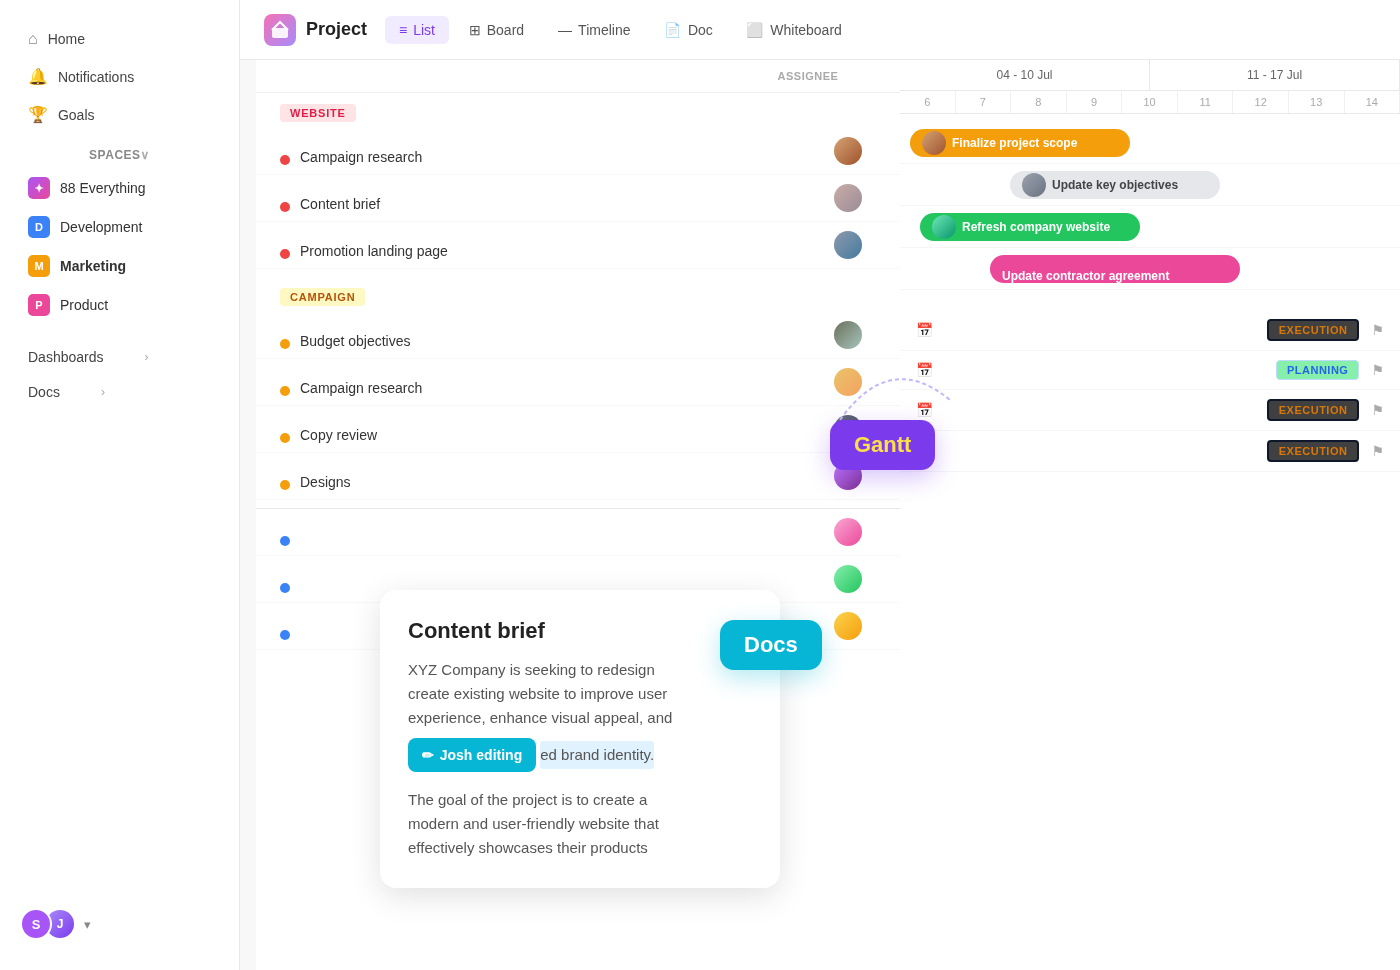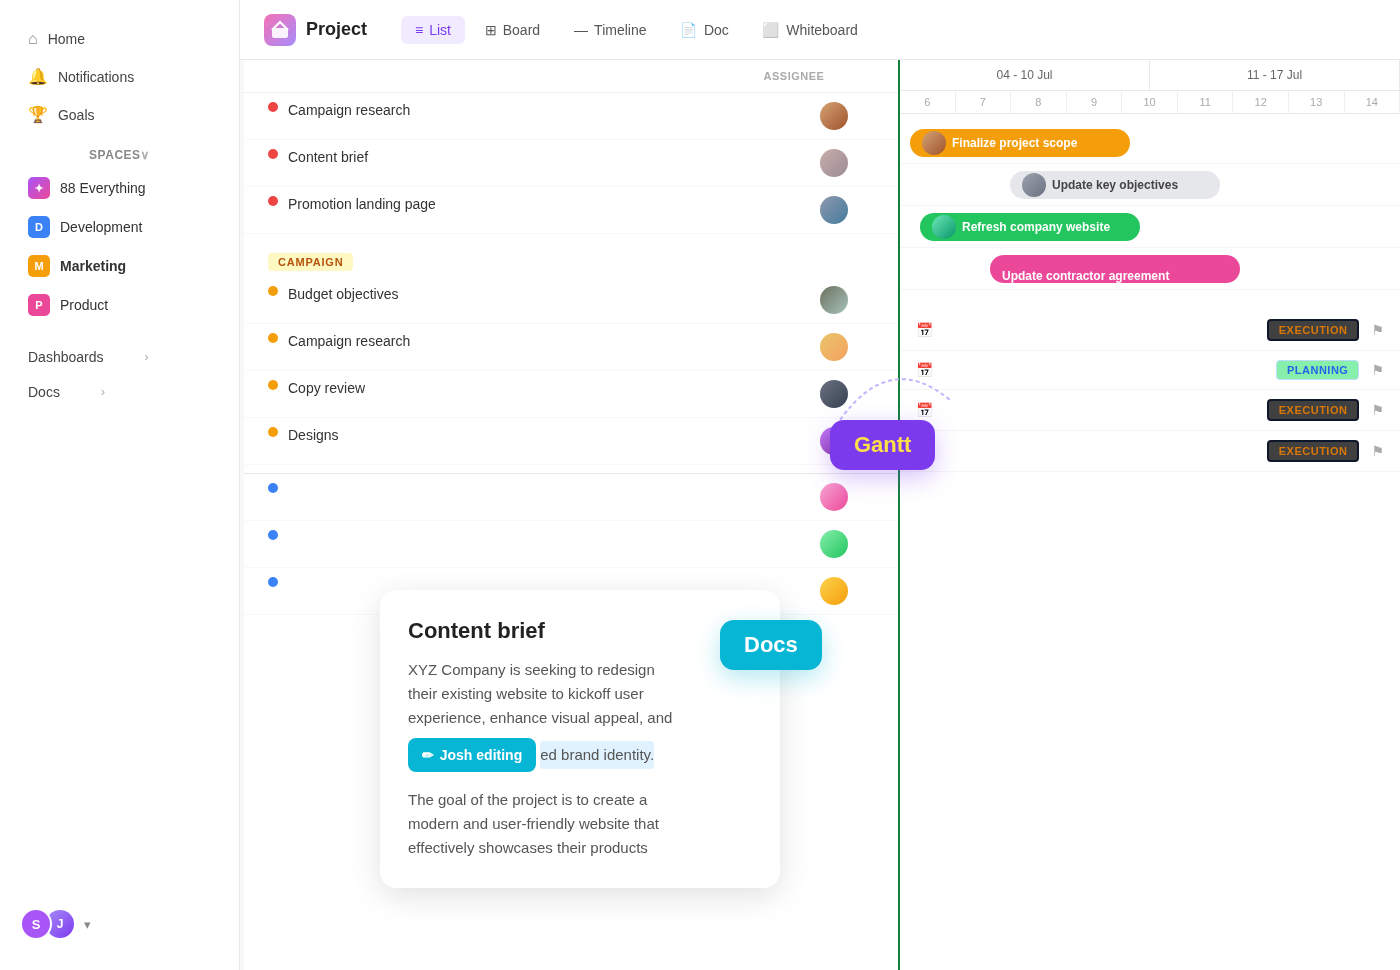--- a/index.html
+++ b/index.html
@@ -136,21 +136,21 @@
       background: linear-gradient(135deg, #f472b6, #a78bfa);
       border-radius: 8px;
       display: flex; align-items: center; justify-content: center;
       font-size: 16px;
       margin-right: 4px;
     }
     .project-title {
       font-size: 18px;
       font-weight: 700;
       color: #222;
-      margin-right: 28px;
+      margin-right: 12px;
     }
     .nav-tab {
       display: flex; align-items: center; gap: 6px;
       padding: 6px 14px;
       border-radius: 6px;
       cursor: pointer;
       font-size: 14px;
       color: #555;
       font-weight: 500;
     }
@@ -163,25 +163,25 @@
     
     .content-area {
       position: relative;
       width: 100%;
       height: calc(970px - 60px);
     }
 
     
     .list-panel {
       position: absolute;
-      left: 4px; top: 0;
+      left: 16px; top: 0;
       width: 660px;
       height: 100%;
       background: #fff;
-      border-right: 6px solid #15803d;
+      border-right: 4px solid #15803d;
       overflow: hidden;
     }
 
     .list-header-row {
       display: flex;
       align-items: center;
       padding: 10px 24px;
       border-bottom: 1px solid #f0f0f0;
       font-size: 11px;
       font-weight: 600;
@@ -203,21 +203,21 @@
       border-radius: 4px;
       font-size: 11px;
       font-weight: 700;
       letter-spacing: 0.8px;
     }
     .group-label.website { background: #ffe4e6; color: #e11d48; }
     .group-label.campaign { background: #fef9c3; color: #b45309; }
 
     .task-row {
       display: flex;
-      align-items: flex-start;
+      align-items: flex-end;
       padding: 9px 24px;
       border-bottom: 1px solid #f8f8f8;
       cursor: pointer;
       gap: 10px;
     }
     .task-dot {
       width: 10px; height: 10px;
       border-radius: 50%;
       flex-shrink: 0;
     }
@@ -518,20 +518,23 @@
   <div class="content-area">
 
     <div class="list-panel">
       <div class="list-header-row">
         <div class="col-task"></div>
         <div class="col-assignee">ASSIGNEE</div>
         <div style="width:40px;"></div>
       </div>
 
       <div class="group-section">
+        <div class="group-header">
+          <span class="group-label website">WEBSITE</span>
+        </div>
         <div class="task-row">
           <span class="task-dot dot-red"></span>
           <span class="task-name">Campaign research</span>
           <div class="task-assignee">
             <div class="task-avatar face-1" style="width:28px;height:28px;border-radius:50%;"></div>
           </div>
         </div>
         <div class="task-row">
           <span class="task-dot dot-red"></span>
           <span class="task-name">Content brief</span>
@@ -691,21 +694,21 @@
     </div>
 
     <svg class="connector" style="left:300px;top:540px;width:250px;height:80px;">
       <path d="M 200 40 Q 290 20 330 50" stroke="#67e8f9" stroke-width="2" fill="none" stroke-dasharray="4,3"></path>
     </svg>
 
     <div class="docs-panel">
       <div class="docs-title">Content brief</div>
       <div class="docs-content">
         <p>XYZ Company is seeking to redesign</p>
-        <p>their existing website to kickoff user</p>
+        <p>create existing website to improve user</p>
         <p>experience, enhance visual appeal, and</p>
         <div style="display:flex;align-items:center;gap:0;flex-wrap:wrap;">
           <span class="docs-editing-badge">
             <span>✏</span>
             <span>Josh editing</span>
           </span>
           <span class="docs-highlight" style="margin-left:4px;"> <span>ed brand identity.</span></span>
         </div>
         <p style="margin-top:8px;">The goal of the project is to create a</p>
         <p>modern and user-friendly website that</p>

